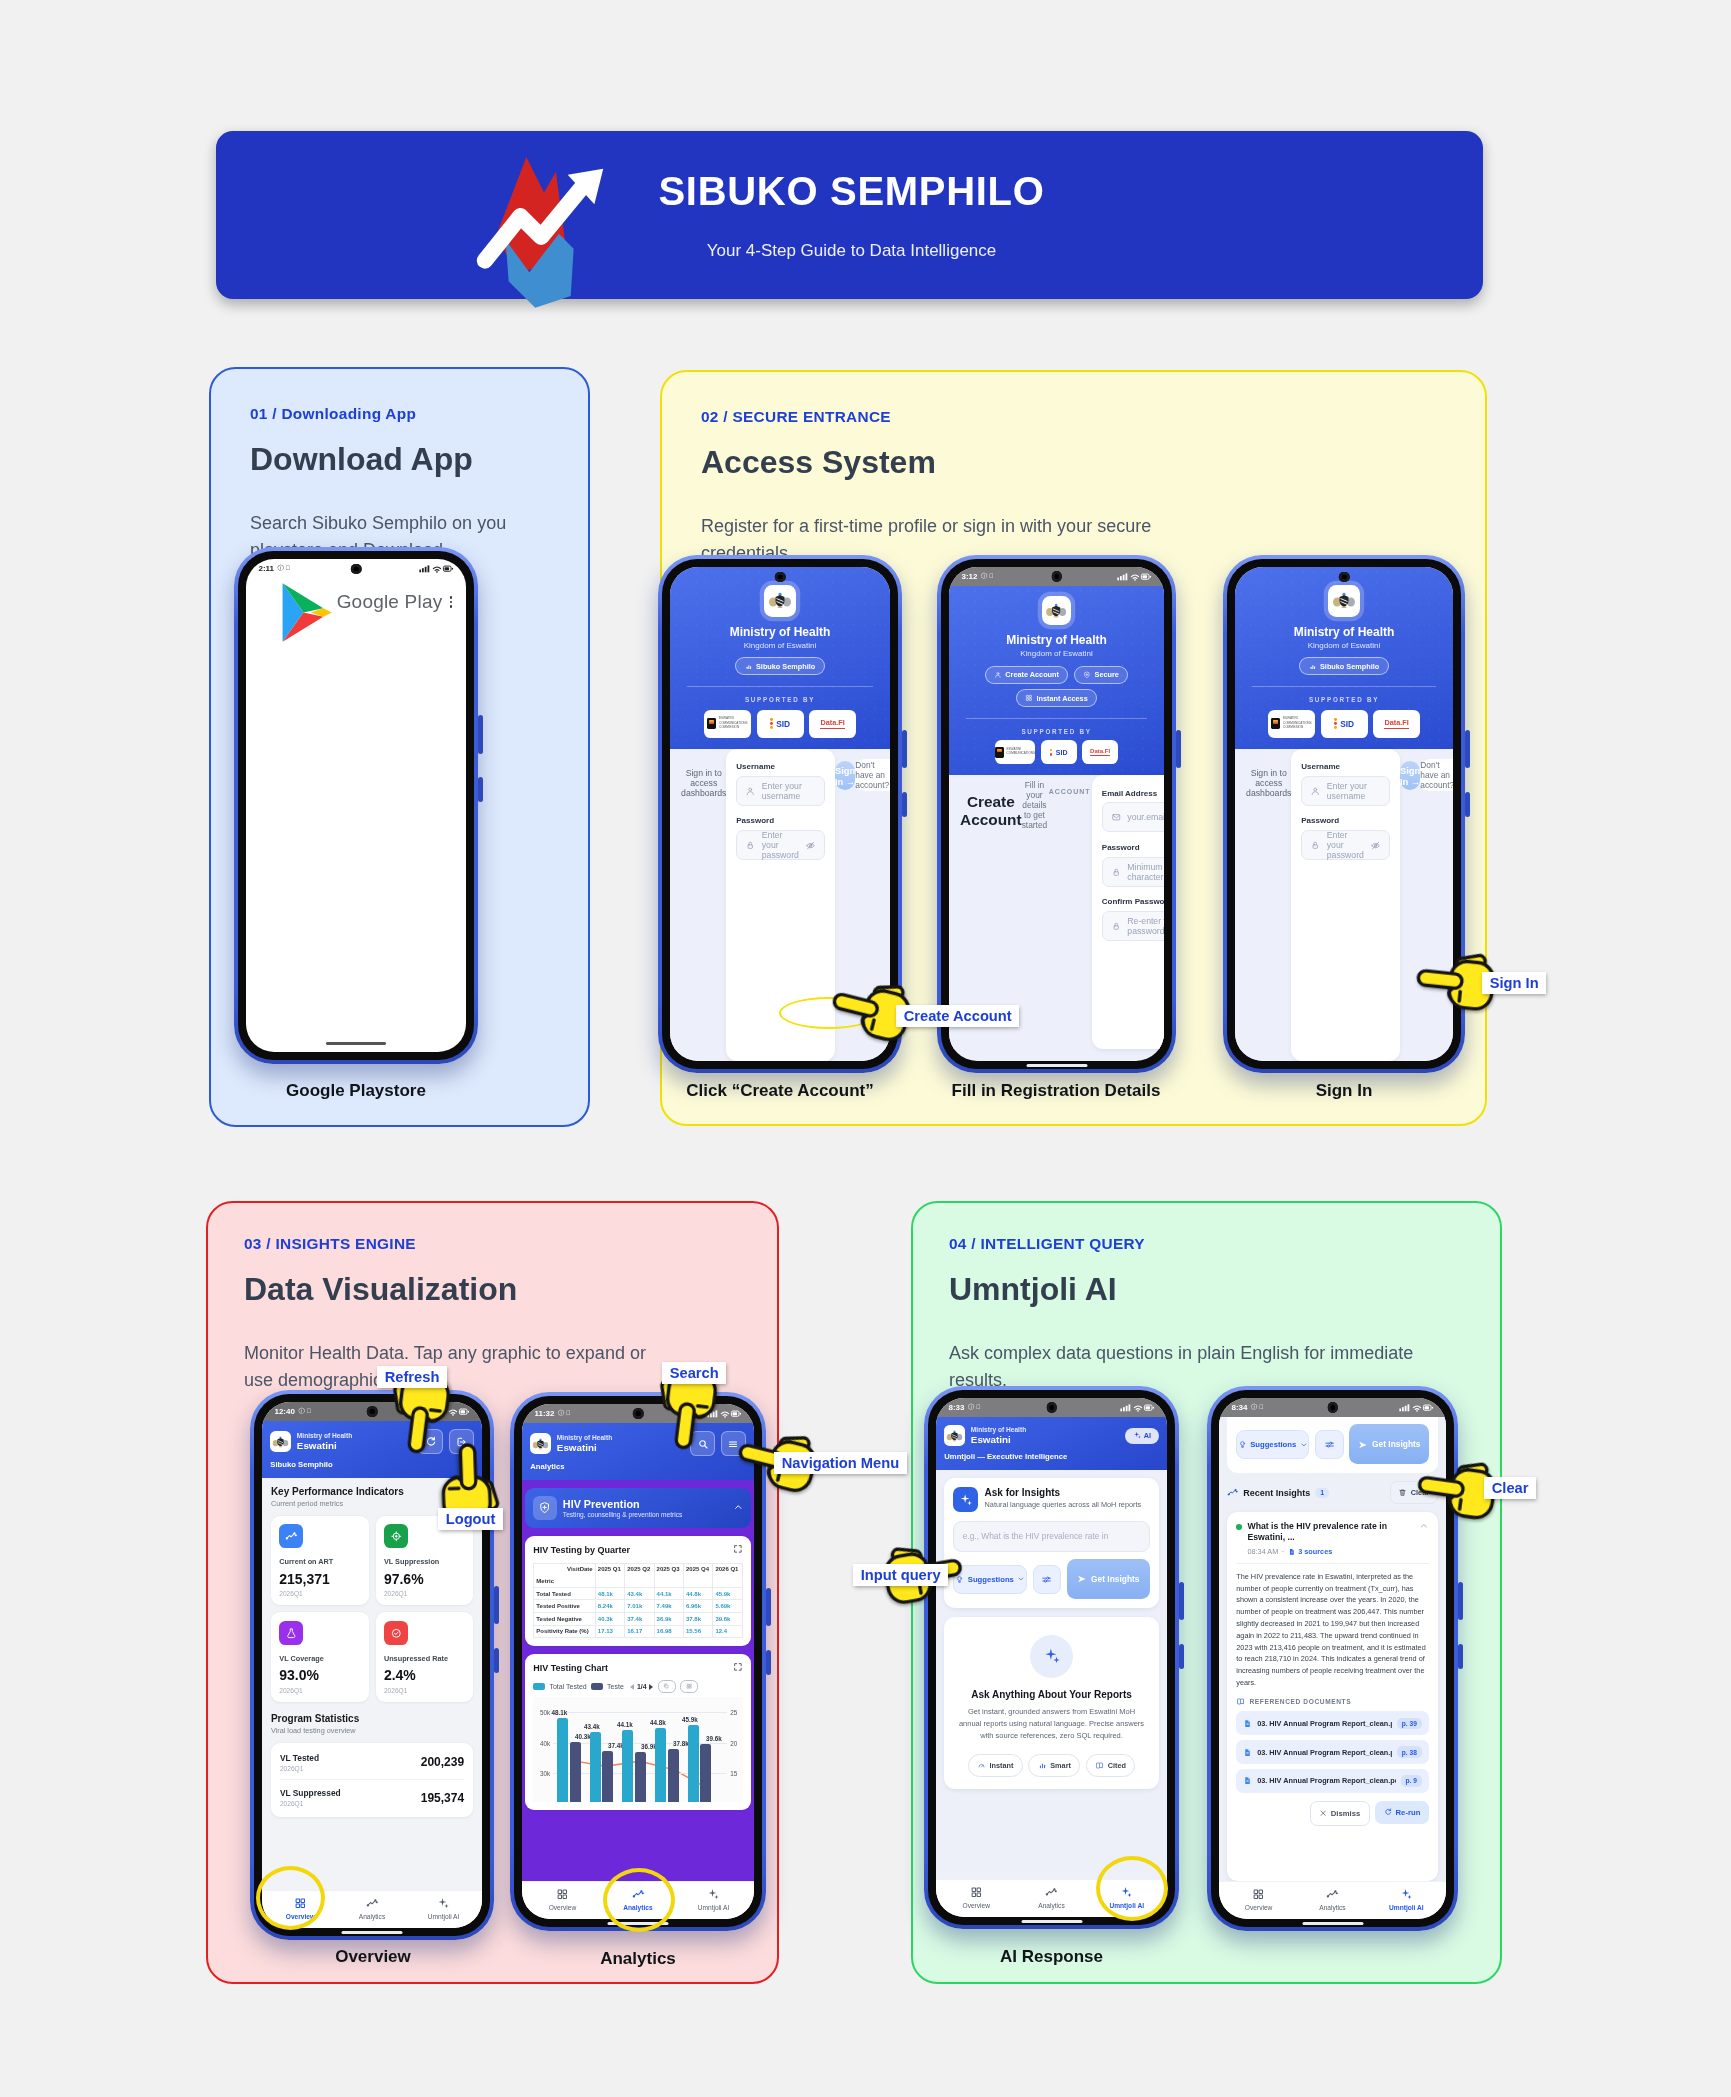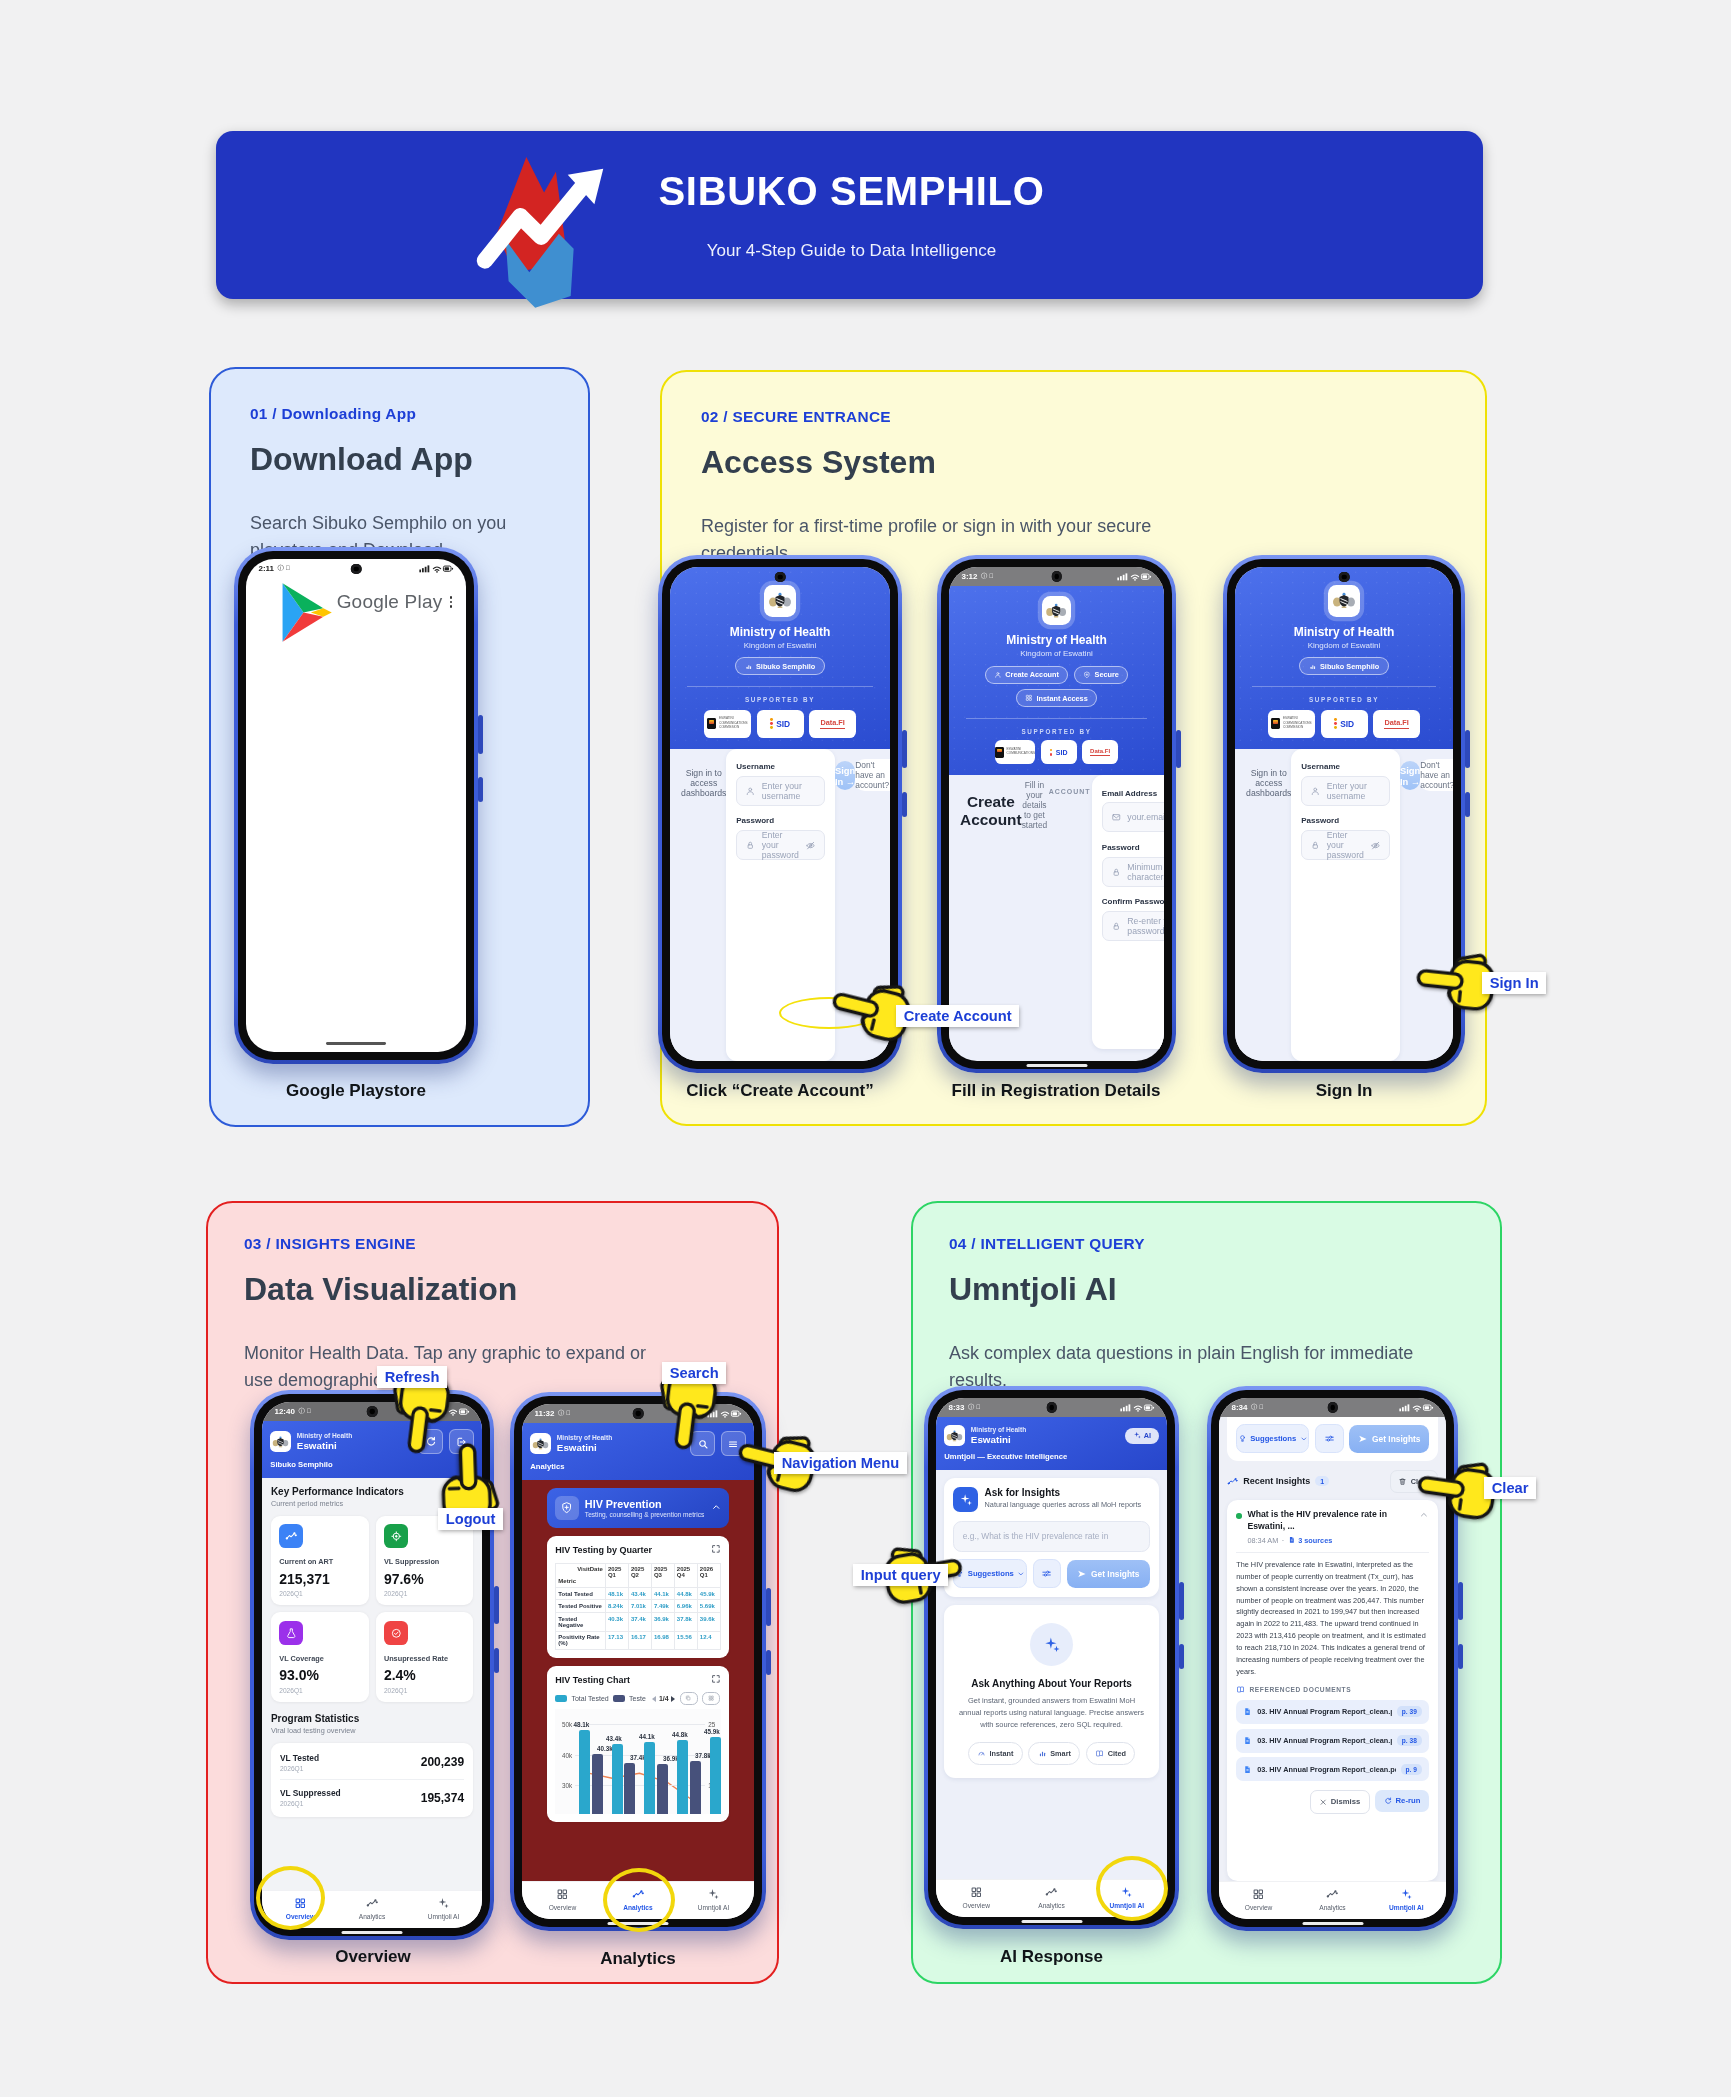--- a/index.html
+++ b/index.html
@@ -101,21 +101,21 @@
   .stat-row + .stat-row{border-top:0.7px solid #eef0f3}
   .stat-label{font-size:8.4px;font-weight:bold;color:#1c212b}
   .stat-period{font-size:6.6px;color:#a2a9b6;margin-top:2.1px}
   .stat-value{font-size:12px;font-weight:bold;color:#0f1115}
   .mt16{margin-top:11.2px}
 
   .nav{flex:none;background:#fff;display:flex;align-items:flex-start;justify-content:space-around;padding:6.3px 2.8px 8.4px;border-top:0.7px solid #f0f1f4}
   .nav-item{display:flex;flex-direction:column;align-items:center;gap:2.8px;font-size:6.6px;color:#565d6a;width:33%}
   .nav-item.active{color:#2457e6;font-weight:bold}
 
-  .an-body{background:#7f1d1d;flex:1;padding:0 25px;overflow:hidden}
+  .an-body{background:#6d28d9;flex:1;padding:0 3px;overflow:hidden}
   .hiv-banner{background:linear-gradient(150deg,#3c63e6,#2443c2);border-radius:9px;margin:8.4px 0;padding:7.7px;display:flex;align-items:center;gap:6.3px;color:#fff}
   .hb-ic{width:24px;height:24px;border-radius:6.3px;background:rgba(255,255,255,.22);display:flex;align-items:center;justify-content:center;flex:none}
   .hb-title{font-size:10.8px;font-weight:bold}
   .hb-sub{font-size:6.6px;color:#dfe6fb;margin-top:1.4px}
   .hb-chev{margin-left:auto;color:#fff}
   .panel{background:#fff;border-radius:9px;padding:7.7px 8.4px;margin-bottom:8.4px;box-shadow:0 0.7px 2.8px rgba(0,0,0,.06)}
   .panel-head{display:flex;justify-content:space-between;align-items:center}
   .panel-title{font-size:9px;font-weight:bold;color:#15181d}
   .exp{color:#3a4150}
   table.qtab{width:100%;border-collapse:collapse;margin-top:7px;font-size:6px;color:#374151;table-layout:fixed}
@@ -144,21 +144,21 @@
   .ai-body{background:#edf0f9;flex:1;padding:8.4px;overflow:hidden}
   .ask-card{background:#fff;border-radius:11.2px;padding:9px;box-shadow:0 1.4px 4.2px rgba(40,60,120,.08)}
   .ask-head{display:flex;gap:6.3px;align-items:flex-start}
   .spark-sq{width:25px;height:25px;border-radius:7px;background:#2f62e4;color:#fff;display:flex;align-items:center;justify-content:center;flex:none}
   .ask-title{font-size:10px;font-weight:bold;color:#12151b}
   .ask-sub{font-size:7.3px;color:#5d6675;margin-top:2.1px}
   .ask-input{margin-top:8.4px;background:#f3f5fa;border:0.7px solid #e3e7f1;border-radius:8.4px;height:29px;display:flex;align-items:center;padding:0 8.4px;color:#a6aec2;font-size:8.4px}
   .ask-btns{display:flex;gap:5.6px;margin-top:7.7px;align-items:center}
   .sugg{display:flex;align-items:center;gap:3.5px;background:#eaf0fd;border:0.7px solid #d8e3fb;color:#2457e6;font-weight:bold;font-size:7.7px;border-radius:8.4px;height:26.5px;padding:0 1px}
   .sqbtn{width:26.5px;height:26.5px;border-radius:7.7px;background:#eaf0fd;border:0.7px solid #d8e3fb;color:#2457e6;display:flex;align-items:center;justify-content:center;flex:none}
-  .getins{flex:1;height:28px;border-radius:8.4px;background:linear-gradient(180deg,#9ec0f6,#87b0f3);color:#fff;font-weight:bold;font-size:8.4px;display:flex;align-items:center;justify-content:center;gap:4.2px}
+  .getins{flex:1;height:40px;border-radius:8.4px;background:linear-gradient(180deg,#9ec0f6,#87b0f3);color:#fff;font-weight:bold;font-size:8.4px;display:flex;align-items:center;justify-content:center;gap:4.2px}
   .empty-card{background:#fff;border-radius:11.2px;padding:15.4px 9.8px 12.6px;margin-top:8.4px;text-align:center;box-shadow:0 1.4px 4.2px rgba(40,60,120,.08)}
   .empty-circle{width:43px;height:43px;border-radius:50%;background:#e7edfb;margin:2.8px auto 11.2px;display:flex;align-items:center;justify-content:center;color:#2f62e4}
   .empty-title{font-size:10px;font-weight:bold;color:#12151b}
   .empty-body{font-size:7.5px;color:#5d6675;line-height:1.6;margin-top:6.3px;padding:0 2.8px}
   .chipline{display:flex;justify-content:center;gap:5.6px;margin-top:11.2px}
   .fchip{display:flex;align-items:center;gap:3.5px;border:0.7px solid #dfe3ec;border-radius:698px;height:21px;padding:0 8.4px;font-size:7.3px;font-weight:bold;color:#3c434f;background:#fff}
   .fchip .cic{color:#4a6fd8;display:flex}
 
   .resp-body{background:#eef0f7;flex:1;padding:0 8.4px;overflow:hidden;display:flex;flex-direction:column}
   .cut-card{background:#fff;border-radius:0 0 11.2px 11.2px;padding:5.6px 8.4px 8.4px;margin-bottom:8.4px}

